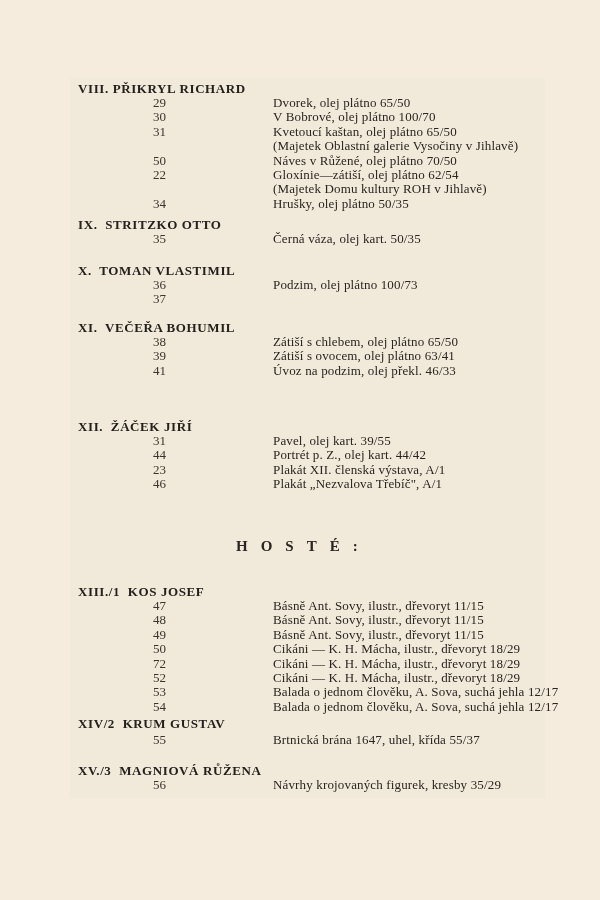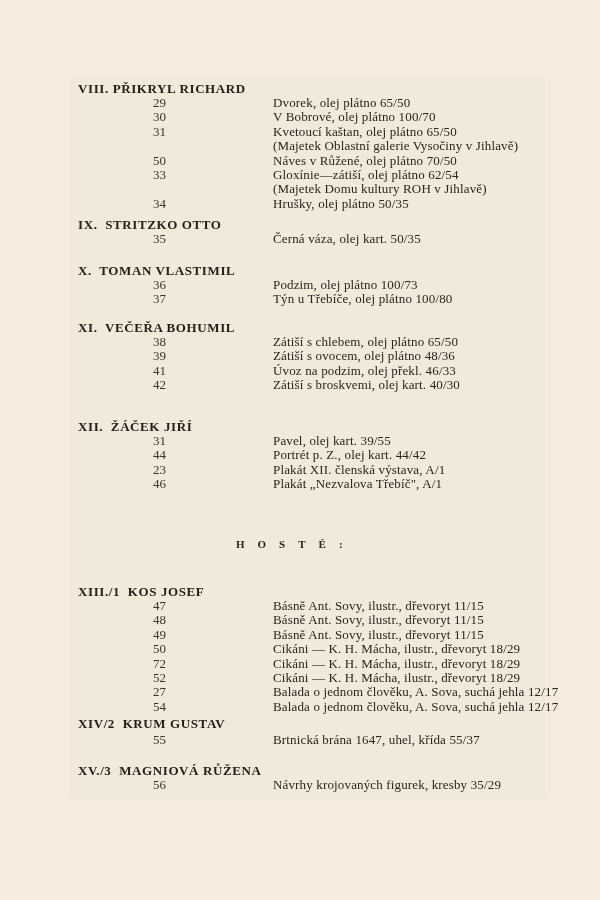--- a/index.html
+++ b/index.html
@@ -21,21 +21,21 @@
     font-family: "Liberation Serif", serif;
     font-weight: bold; font-size: 13px; letter-spacing: 0.6px;
     color: #24201c; white-space: nowrap;
   }
   .entries { position: absolute; left: 16px; width: 503px; }
   .entry { position: relative; height: 14.4px; line-height: 14.4px; font-family: "Liberation Serif", serif; font-size: 13px; white-space: nowrap; }
   .entry .num { position: absolute; right: 353px; width: 30px; text-align: right; color: #3a342d; }
   .entry .txt { position: absolute; left: 257px; color: #2a2520; letter-spacing: 0.15px; }
   .guests {
     position: absolute; left: 236px; top: 538px;
-    font-family: "Liberation Serif", serif; font-weight: bold; font-size: 11px;
+    font-family: "Liberation Serif", serif; font-weight: bold; font-size: 15px;
     letter-spacing: 13px; color: #2a2520; white-space: nowrap;
   }
 </style>
 </head>
 <body>
 
 <div class="page">
   <div class="shadow-panel"></div>
 
   <div class="section" style="top:81px">
@@ -55,21 +55,21 @@
         </div>
       <div class="entry">
           <span class="num"></span>
           <span class="txt">(Majetek Oblastní galerie Vysočiny v Jihlavě)</span>
         </div>
       <div class="entry">
           <span class="num">50</span>
           <span class="txt">Náves v Růžené, olej plátno 70/50</span>
         </div>
       <div class="entry">
-          <span class="num">33</span>
+          <span class="num">22</span>
           <span class="txt">Gloxínie—zátiší, olej plátno 62/54</span>
         </div>
       <div class="entry">
           <span class="num"></span>
           <span class="txt">(Majetek Domu kultury ROH v Jihlavě)</span>
         </div>
       <div class="entry">
           <span class="num">34</span>
           <span class="txt">Hrušky, olej plátno 50/35</span>
         </div>
@@ -88,44 +88,39 @@
 
   <div class="section" style="top:263px">
     <div class="heading" style="white-space:pre">X.  TOMAN VLASTIMIL</div>
     <div class="entries" style="top:15px">
       <div class="entry">
           <span class="num">36</span>
           <span class="txt">Podzim, olej plátno 100/73</span>
         </div>
       <div class="entry">
           <span class="num">37</span>
-          <span class="txt">Týn u Třebíče, olej plátno 100/80</span>
         </div>
     </div>
   </div>
 
   <div class="section" style="top:320px">
     <div class="heading" style="white-space:pre">XI.  VEČEŘA BOHUMIL</div>
     <div class="entries" style="top:15px">
       <div class="entry">
           <span class="num">38</span>
           <span class="txt">Zátiší s chlebem, olej plátno 65/50</span>
         </div>
       <div class="entry">
           <span class="num">39</span>
-          <span class="txt">Zátiší s ovocem, olej plátno 48/36</span>
+          <span class="txt">Zátiší s ovocem, olej plátno 63/41</span>
         </div>
       <div class="entry">
           <span class="num">41</span>
           <span class="txt">Úvoz na podzim, olej překl. 46/33</span>
         </div>
-      <div class="entry">
-          <span class="num">42</span>
-          <span class="txt">Zátiší s broskvemi, olej kart. 40/30</span>
-        </div>
     </div>
   </div>
 
   <div class="section" style="top:419px">
     <div class="heading" style="white-space:pre">XII.  ŽÁČEK JIŘÍ</div>
     <div class="entries" style="top:15px">
       <div class="entry">
           <span class="num">31</span>
           <span class="txt">Pavel, olej kart. 39/55</span>
         </div>
@@ -167,21 +162,21 @@
         </div>
       <div class="entry">
           <span class="num">72</span>
           <span class="txt">Cikáni — K. H. Mácha, ilustr., dřevoryt 18/29</span>
         </div>
       <div class="entry">
           <span class="num">52</span>
           <span class="txt">Cikáni — K. H. Mácha, ilustr., dřevoryt 18/29</span>
         </div>
       <div class="entry">
-          <span class="num">27</span>
+          <span class="num">53</span>
           <span class="txt">Balada o jednom člověku, A. Sova, suchá jehla 12/17</span>
         </div>
       <div class="entry">
           <span class="num">54</span>
           <span class="txt">Balada o jednom člověku, A. Sova, suchá jehla 12/17</span>
         </div>
     </div>
   </div>
 
   <div class="section" style="top:716px">

